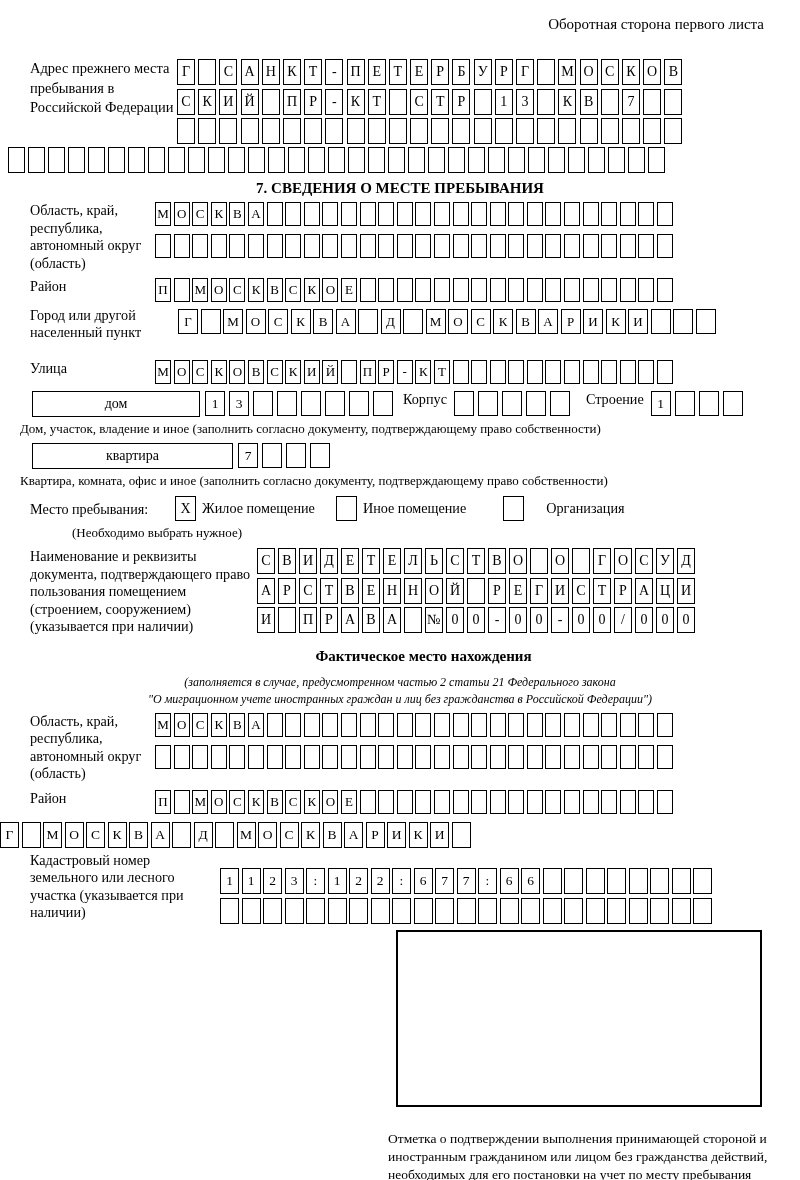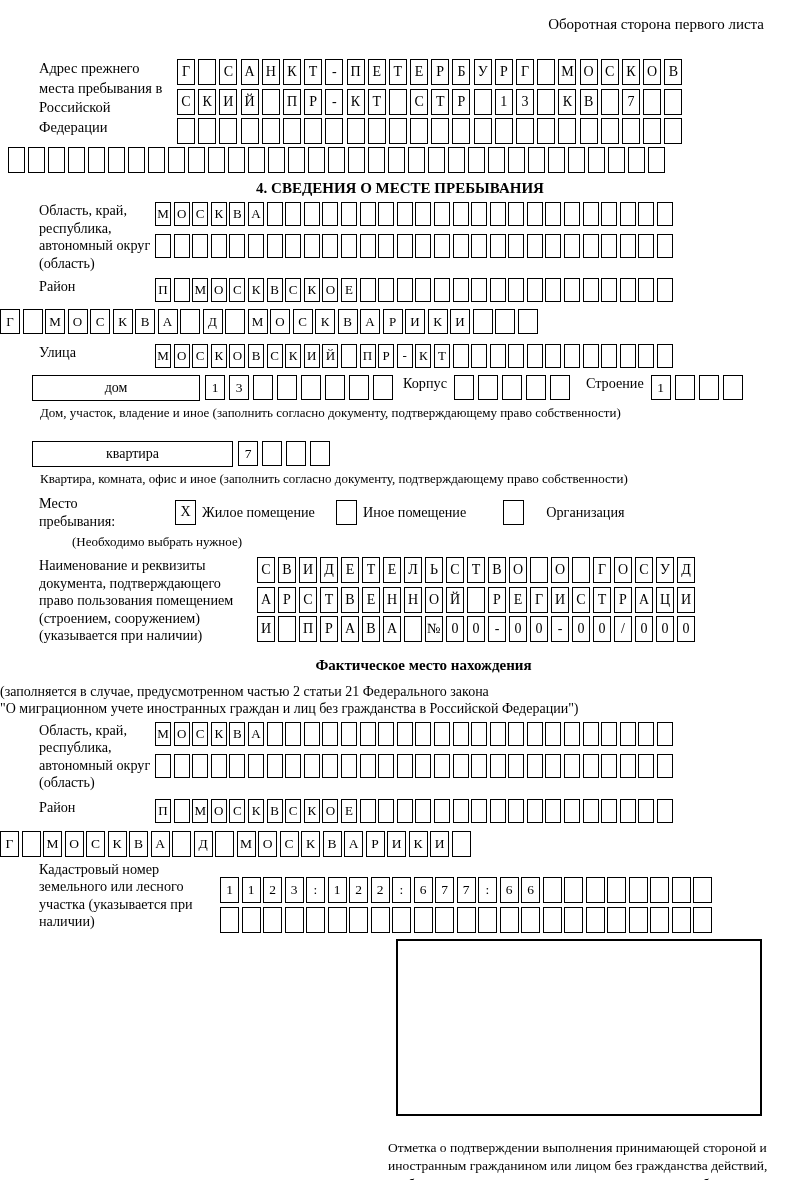--- a/index.html
+++ b/index.html
@@ -9,21 +9,21 @@
     font-family: "Liberation Serif", "DejaVu Serif", serif;
     color: #000; font-size: 14px; overflow: hidden;
   }
   .page { width: 800px; height: 1180px; position: relative; }
 
   .hdr { margin-top: 16px; text-align: right; padding-right: 36px; font-size: 15px; }
 
   .frow { display: flex; align-items: flex-start; }
   .gcol { display: flex; flex-direction: column; }
 
-  .lbl { padding-left: 39px; font-size: 14.2px; line-height: 18px; flex-shrink: 0; }
+  .lbl { padding-left: 30px; font-size: 14.2px; line-height: 18px; flex-shrink: 0; }
   .lbl-b1  { width: 177px; line-height: 19.5px; font-size: 14.5px; }
   .lbl-s   { width: 155px; line-height: 17.5px; font-family: Liberation Serif, serif; }
   .lbl-c1  { width: 178px; line-height: 16.5px; }
   .lbl-doc { width: 257px; line-height: 17.5px; }
   .lbl-med { width: 220px; line-height: 17.5px; }
 
   .grid { display: flex; flex-wrap: nowrap; }
   .cell {
     display: inline-flex; align-items: center; justify-content: center;
     border: 1.5px solid #000; background: #fff; flex-shrink: 0;
@@ -32,39 +32,39 @@
   .g-b1w .cell { width: 17px; height: 26px; margin-right: 3px;  font-size: 14px; }
   .g-sm  .cell { width: 16px; height: 24px; margin-right: 2.6px; font-size: 13px; }
   .g-c1  .cell { width: 20px; height: 25px; margin-right: 2.5px; font-size: 13px; }
   .g-doc .cell { width: 18px; height: 26px; margin-right: 3px;  font-size: 14px; }
   .g-med .cell { width: 19px; height: 26px; margin-right: 2.5px; font-size: 13.5px; }
   .g-h   .cell { width: 20px; height: 25px; margin-right: 4px;  font-size: 13.5px; }
 
   .mb3 { margin-bottom: 3.5px; } .mb8 { margin-bottom: 8px; }
 
   .caption-c { text-align: center; font-size: 13px; margin-top: 5px; }
-  .caption-l { padding-left: 40px; font-size: 13px; margin-top: 4px; }
+  .caption-l { padding-left: 20px; font-size: 13px; margin-top: 4px; }
   .sect-title { text-align: center; font-weight: bold; font-size: 15px; margin-top: 7px; }
 
   .bigbox {
     border: 1.8px solid #000; height: 26px;
     display: inline-flex; align-items: center; justify-content: center;
     font-size: 14px; flex-shrink: 0;
   }
   .houserow { display: flex; align-items: flex-start; margin-left: 32px; margin-top: 7px; }
   .inline-lbl { font-size: 14.2px; padding: 0 7px 0 6px; }
 
   .chk {
     width: 21px; height: 25px; border: 1.5px solid #000;
     display: inline-flex; align-items: center; justify-content: center;
     font-size: 14px; flex-shrink: 0;
   }
   .stayrow { display: flex; align-items: center; margin-top: 7px; }
 
-  .center13 { text-align: left; font-size: 14px; line-height: 17px; }
+  .center13 { text-align: center; font-size: 12px; line-height: 17px; font-style: italic; }
 
   .stampbox { margin-left: 396px; margin-top: 6px; width: 366px; height: 177px; border: 2px solid #000; }
   .stampnote { margin-left: 388px; margin-top: 23px; width: 392px; font-size: 13.5px; line-height: 18px; }
 </style>
 </head>
 <body>
 
 <div class="page">
 
   <div class="hdr">Оборотная сторона первого листа</div>
@@ -181,21 +181,21 @@
       <span class="cell"></span>
       <span class="cell"></span>
       <span class="cell"></span>
       <span class="cell"></span>
       <span class="cell"></span>
       <span class="cell"></span>
       <span class="cell"></span>
       <span class="cell"></span>
     </div>
 
-  <div class="sect-title">4. СВЕДЕНИЯ О МЕСТЕ ПРЕБЫВАНИЯ</div>
+  <div class="sect-title">7. СВЕДЕНИЯ О МЕСТЕ ПРЕБЫВАНИЯ</div>
 
   <div class="frow" style="margin-top:5px;">
     <div class="lbl lbl-s">Область, край, республика, автономный округ (область)</div>
     <div class="gcol">
       <div class="grid g-sm mb8">
           <span class="cell">М</span>
           <span class="cell">О</span>
           <span class="cell">С</span>
           <span class="cell">К</span>
           <span class="cell">В</span>
@@ -284,20 +284,21 @@
         <span class="cell"></span>
         <span class="cell"></span>
         <span class="cell"></span>
         <span class="cell"></span>
         <span class="cell"></span>
         <span class="cell"></span>
       </div>
   </div>
 
   <div class="frow" style="margin-top:5px;">
+    <div class="lbl lbl-c1">Город или другой населенный пункт</div>
     <div class="grid g-c1" style="margin-top:2px;">
         <span class="cell">Г</span>
         <span class="cell"></span>
         <span class="cell">М</span>
         <span class="cell">О</span>
         <span class="cell">С</span>
         <span class="cell">К</span>
         <span class="cell">В</span>
         <span class="cell">А</span>
         <span class="cell"></span>
@@ -312,21 +313,21 @@
         <span class="cell">Р</span>
         <span class="cell">И</span>
         <span class="cell">К</span>
         <span class="cell">И</span>
         <span class="cell"></span>
         <span class="cell"></span>
         <span class="cell"></span>
       </div>
   </div>
 
-  <div class="frow" style="margin-top:10px;">
+  <div class="frow" style="margin-top:20px;">
     <div class="lbl lbl-s">Улица</div>
     <div class="grid g-sm">
         <span class="cell">М</span>
         <span class="cell">О</span>
         <span class="cell">С</span>
         <span class="cell">К</span>
         <span class="cell">О</span>
         <span class="cell">В</span>
         <span class="cell">С</span>
         <span class="cell">К</span>
@@ -376,21 +377,21 @@
     <span class="inline-lbl" style="padding-left:12px;">Строение</span>
     <div class="grid g-h">
         <span class="cell">1</span>
         <span class="cell"></span>
         <span class="cell"></span>
         <span class="cell"></span>
       </div>
   </div>
   <div class="caption-l">Дом, участок, владение и иное (заполнить согласно документу, подтверждающему право собственности)</div>
 
-  <div class="houserow" style="margin-top:20px;">
+  <div class="houserow" style="margin-top:6px;">
     <div class="bigbox" style="width:201px;">квартира</div>
     <div class="grid g-h" style="margin-left:5px;">
         <span class="cell">7</span>
         <span class="cell"></span>
         <span class="cell"></span>
         <span class="cell"></span>
       </div>
   </div>
   <div class="caption-l">Квартира, комната, офис и иное (заполнить согласно документу, подтверждающему право собственности)</div>
 

